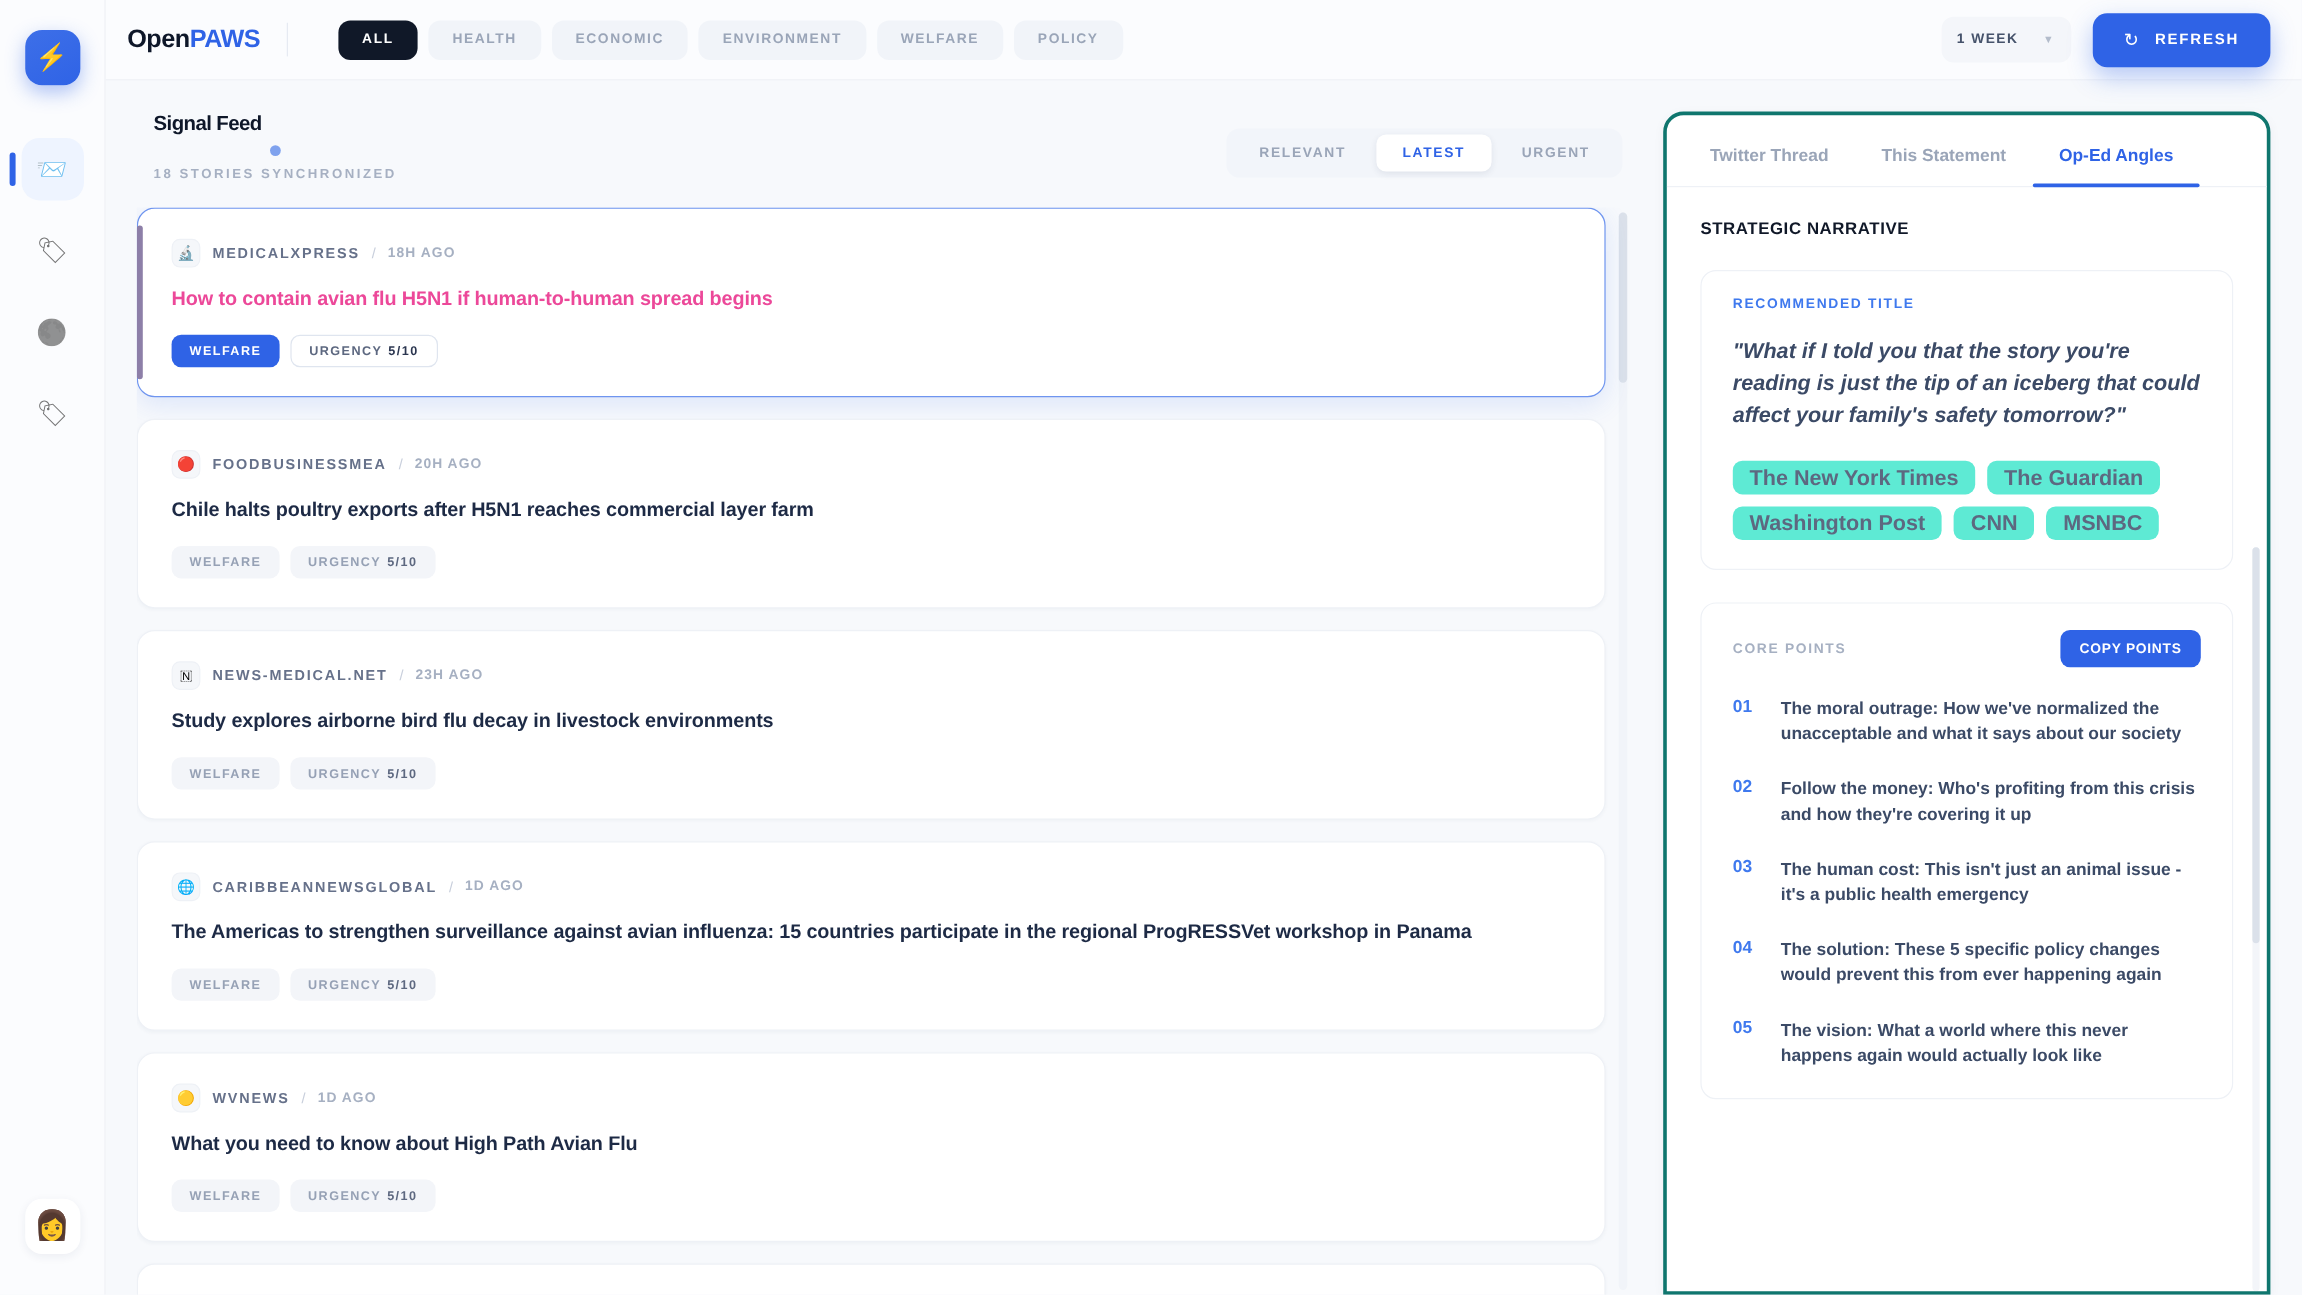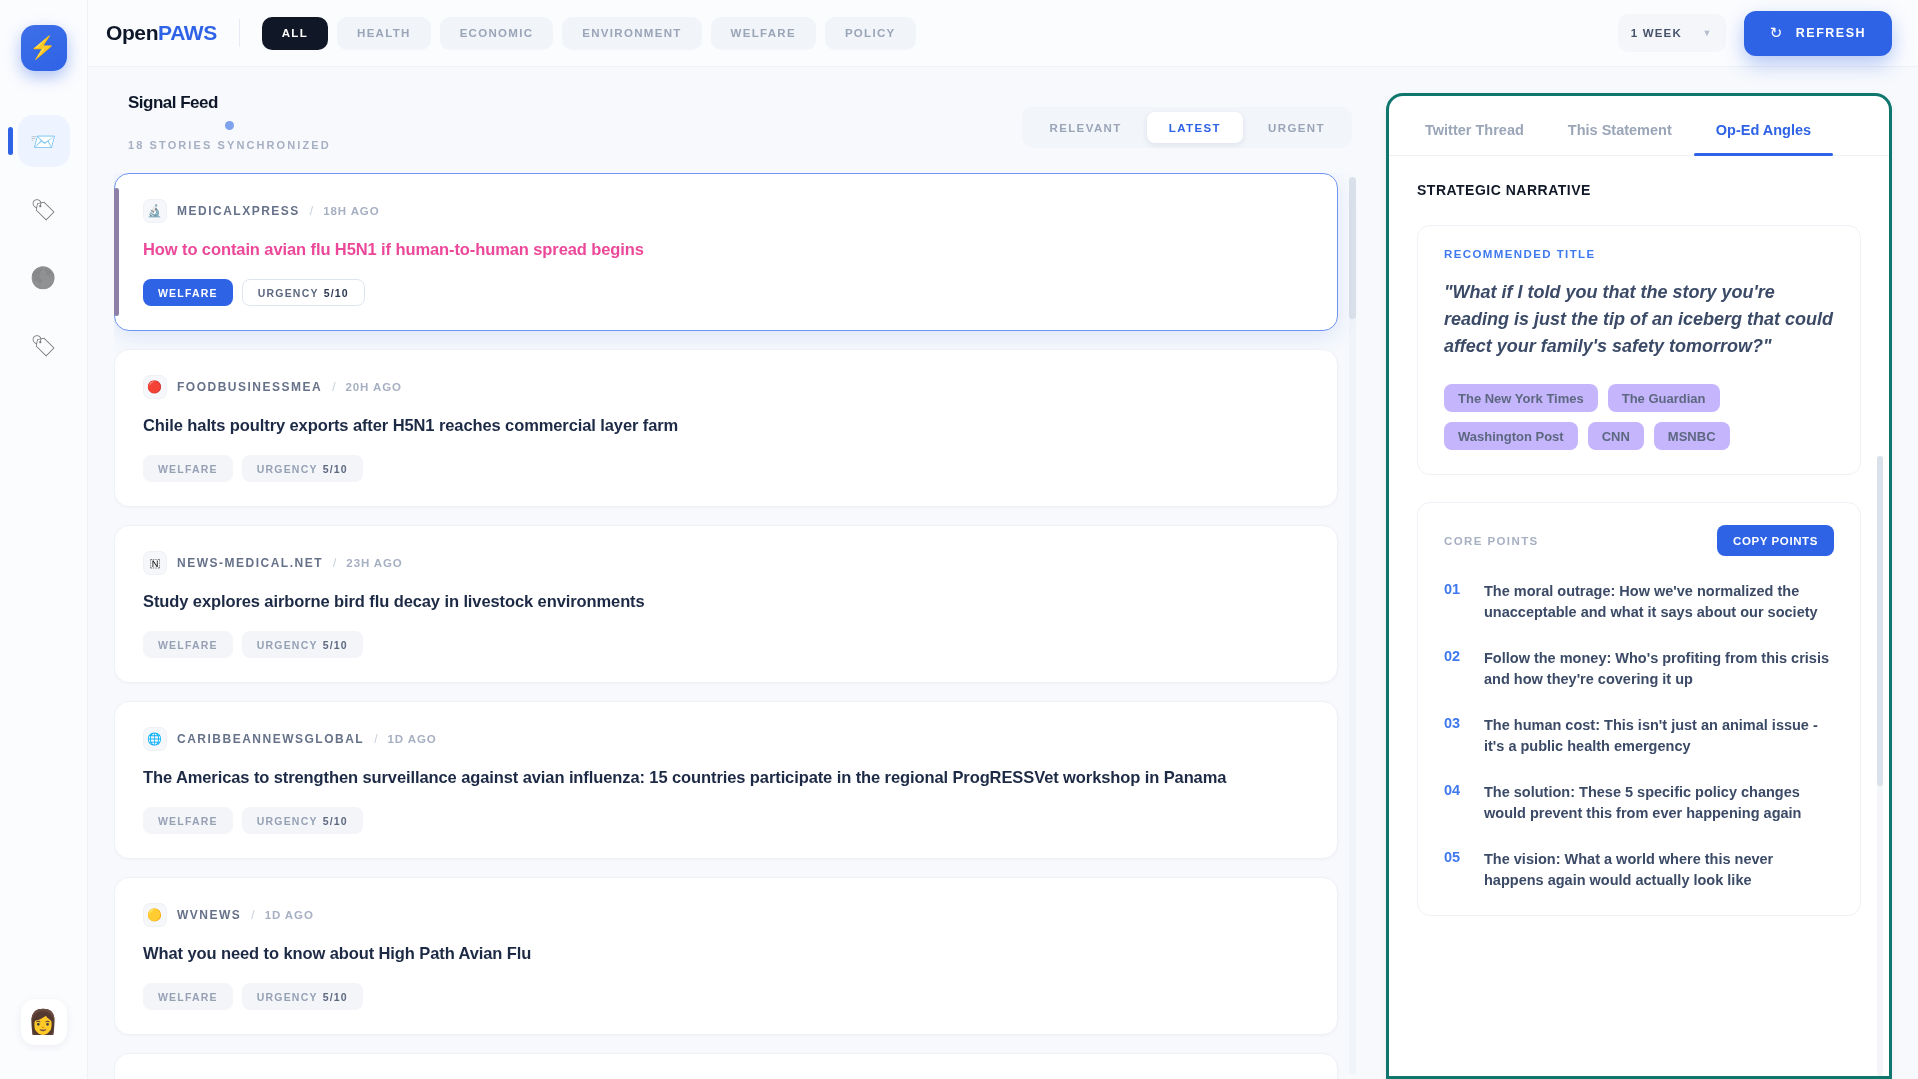--- a/index.html
+++ b/index.html
@@ -74,21 +74,21 @@
   .filters { display: flex; gap: 9px; align-items: center; }
   .chip {
     height: 33px; padding: 0 20px;
     border-radius: 10px;
     background: #f1f4f9;
     color: #9aa5b8;
     font-size: 11.5px; font-weight: 700; letter-spacing: 1.3px;
     display: flex; align-items: center; justify-content: center;
     white-space: nowrap;
   }
-  .chip.active { background: #101828; color: #ffffff; }
+  .chip.active { background: #101828; color: #ffffff; margin-left: 20px; }
   .topbar-right { margin-left: auto; display: flex; align-items: center; gap: 18px; }
   .range {
     height: 38px; width: 108px; padding: 0 13px;
     border-radius: 10px; background: #f4f6fa;
     display: flex; align-items: center; justify-content: space-between;
     font-size: 11.5px; font-weight: 700; letter-spacing: 1.2px; color: #46536b;
   }
   .caret { color: #b3bccb; font-size: 9px; }
   .refresh {
     height: 45px; padding: 0 26px;
@@ -215,22 +215,22 @@
   }
   .kicker { font-size: 11.5px; font-weight: 800; letter-spacing: 1.4px; color: #3f79ee; }
   .quote {
     margin-top: 19px;
     font-size: 18px; font-style: italic; font-weight: 700;
     line-height: 1.5; color: #3b4a66;
   }
   .outlets { margin-top: 24px; display: flex; flex-wrap: wrap; gap: 10px; }
   .outlet {
     height: 28px; padding: 0 14px; border-radius: 8px;
-    background: #c4b5fd; color: #5d6880;
-    font-size: 13px; font-weight: 700;
+    background: #5eead4; color: #5d6880;
+    font-size: 18px; font-weight: 700;
     display: flex; align-items: center;
   }
 
   .points-head { display: flex; align-items: center; }
   .points-label { font-size: 11.5px; font-weight: 800; letter-spacing: 1.4px; color: #a6b0c2; }
   .copy-btn {
     margin-left: auto; height: 31px; padding: 0 16px; border-radius: 8px;
     background: #2f63e6; color: #fff;
     font-size: 11.5px; font-weight: 800; letter-spacing: .6px;
     display: flex; align-items: center;

